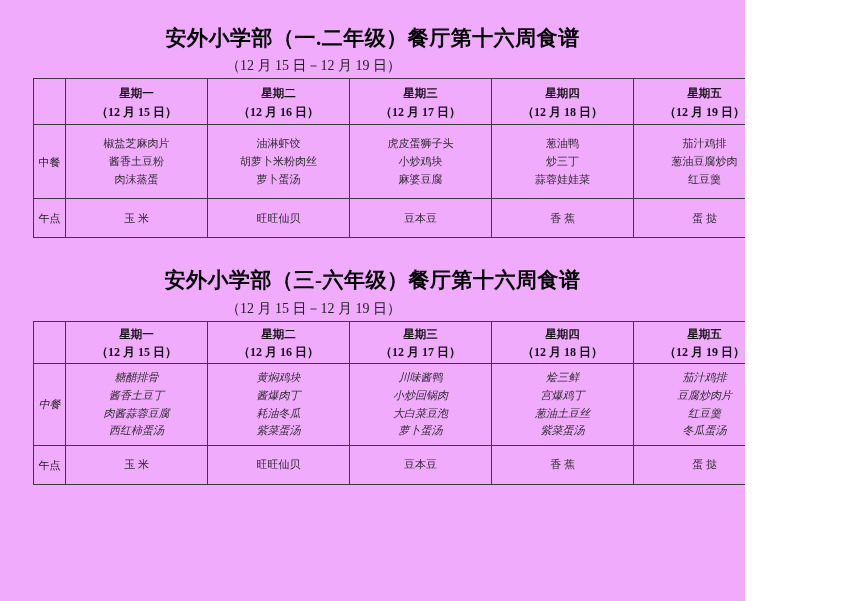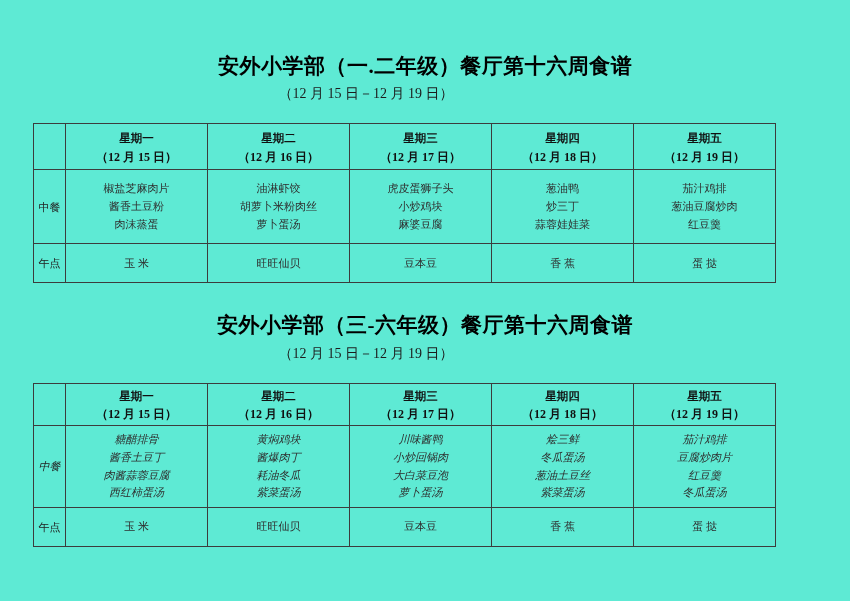--- a/index.html
+++ b/index.html
@@ -2,28 +2,28 @@
 <html><head>
 <meta charset="utf-8">
 <style>
   html, body {
     margin: 0;
     padding: 0;
     background: #ffffff;
   }
   .page {
     position: relative;
-    width: 850px;
+    width: 745px;
     height: 601px;
-    background: #5eead4;
+    background: #f0abfc;
     font-family: "Liberation Serif", "DejaVu Serif", serif;
     color: #222222;
     overflow: hidden;
     box-sizing: border-box;
-    padding-top: 52px;
+    padding-top: 24px;
   }
   .doc-title {
     text-align: center;
     font-weight: bold;
     font-size: 21px;
     line-height: 1.35;
     color: #000000;
     letter-spacing: 0.5px;
   }
   .doc-subtitle {
@@ -32,21 +32,21 @@
     font-size: 14px;
     line-height: 1.5;
     margin-top: 3px;
     color: #1c1c1c;
   }
   table.menu {
     border-collapse: collapse;
     table-layout: fixed;
     width: 742px;
     margin-left: 33px;
-    margin-top: 19px;
+    margin-top: 2px;
     border-radius: 11px;
   }
   table.menu td {
     border: 1px solid #3c3c3c;
     text-align: center;
     vertical-align: middle;
     padding: 2px 4px;
     box-sizing: border-box;
   }
   td.corner-cell { }
@@ -208,21 +208,21 @@
 西红柿蛋汤</td>
       <td class="menu-cell">黄焖鸡块
 酱爆肉丁
 耗油冬瓜
 紫菜蛋汤</td>
       <td class="menu-cell">川味酱鸭
 小炒回锅肉
 大白菜豆泡
 萝卜蛋汤</td>
       <td class="menu-cell">烩三鲜
-冬瓜蛋汤
+宫爆鸡丁
 葱油土豆丝
 紫菜蛋汤</td>
       <td class="menu-cell">茄汁鸡排
 豆腐炒肉片
 红豆羹
 冬瓜蛋汤</td>
     </tr>
     <tr class="r-snack2">
       <td class="row-label">午点</td>
       <td class="menu-cell">玉 米</td>

